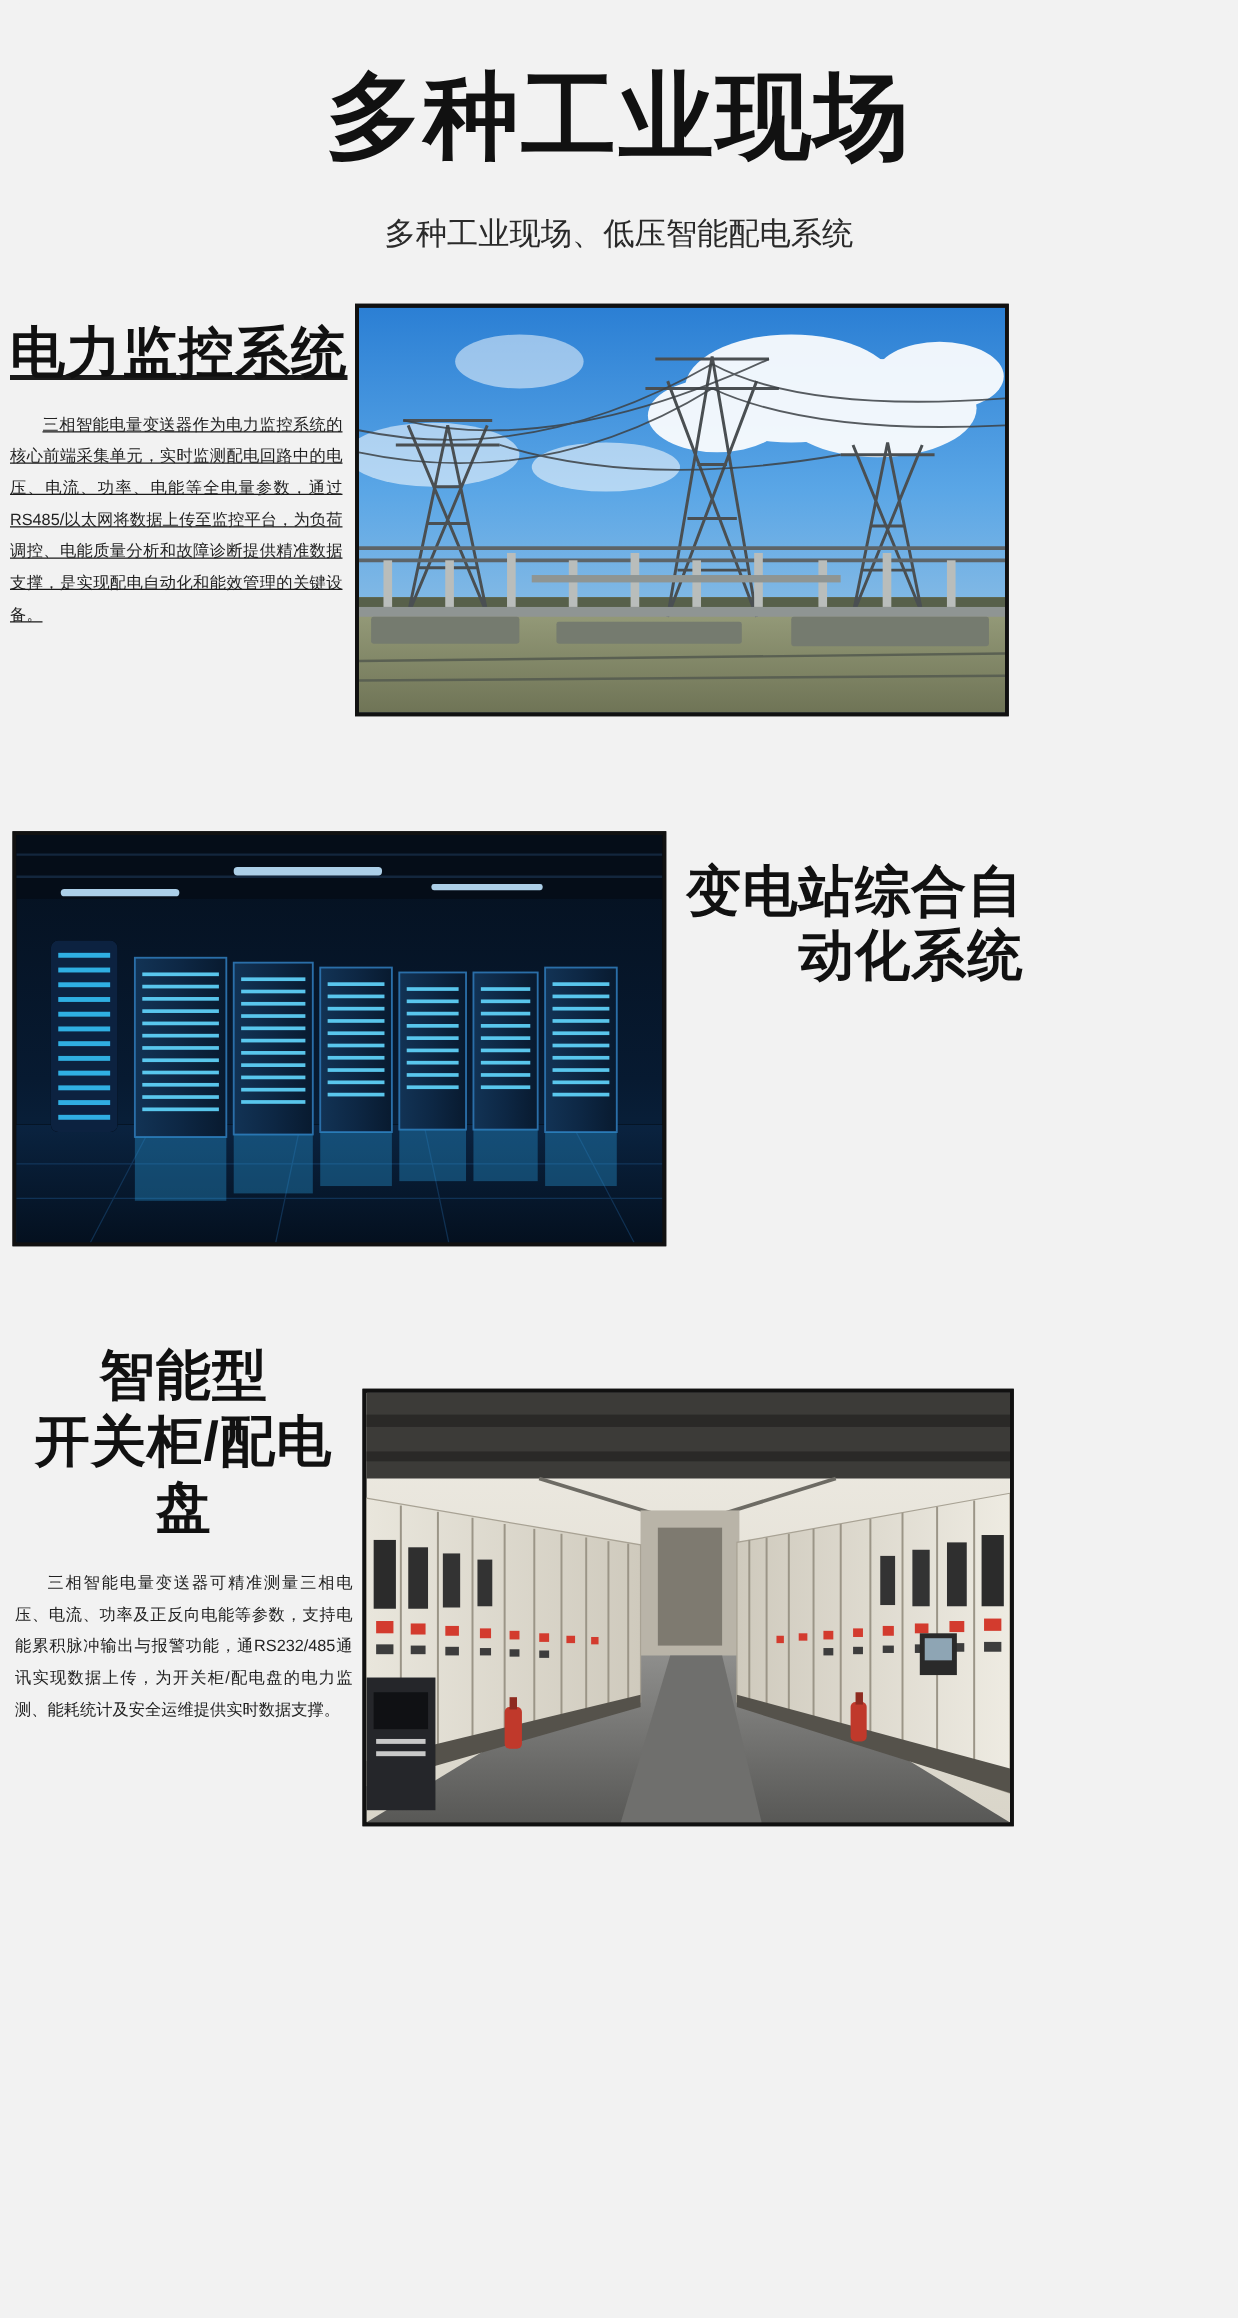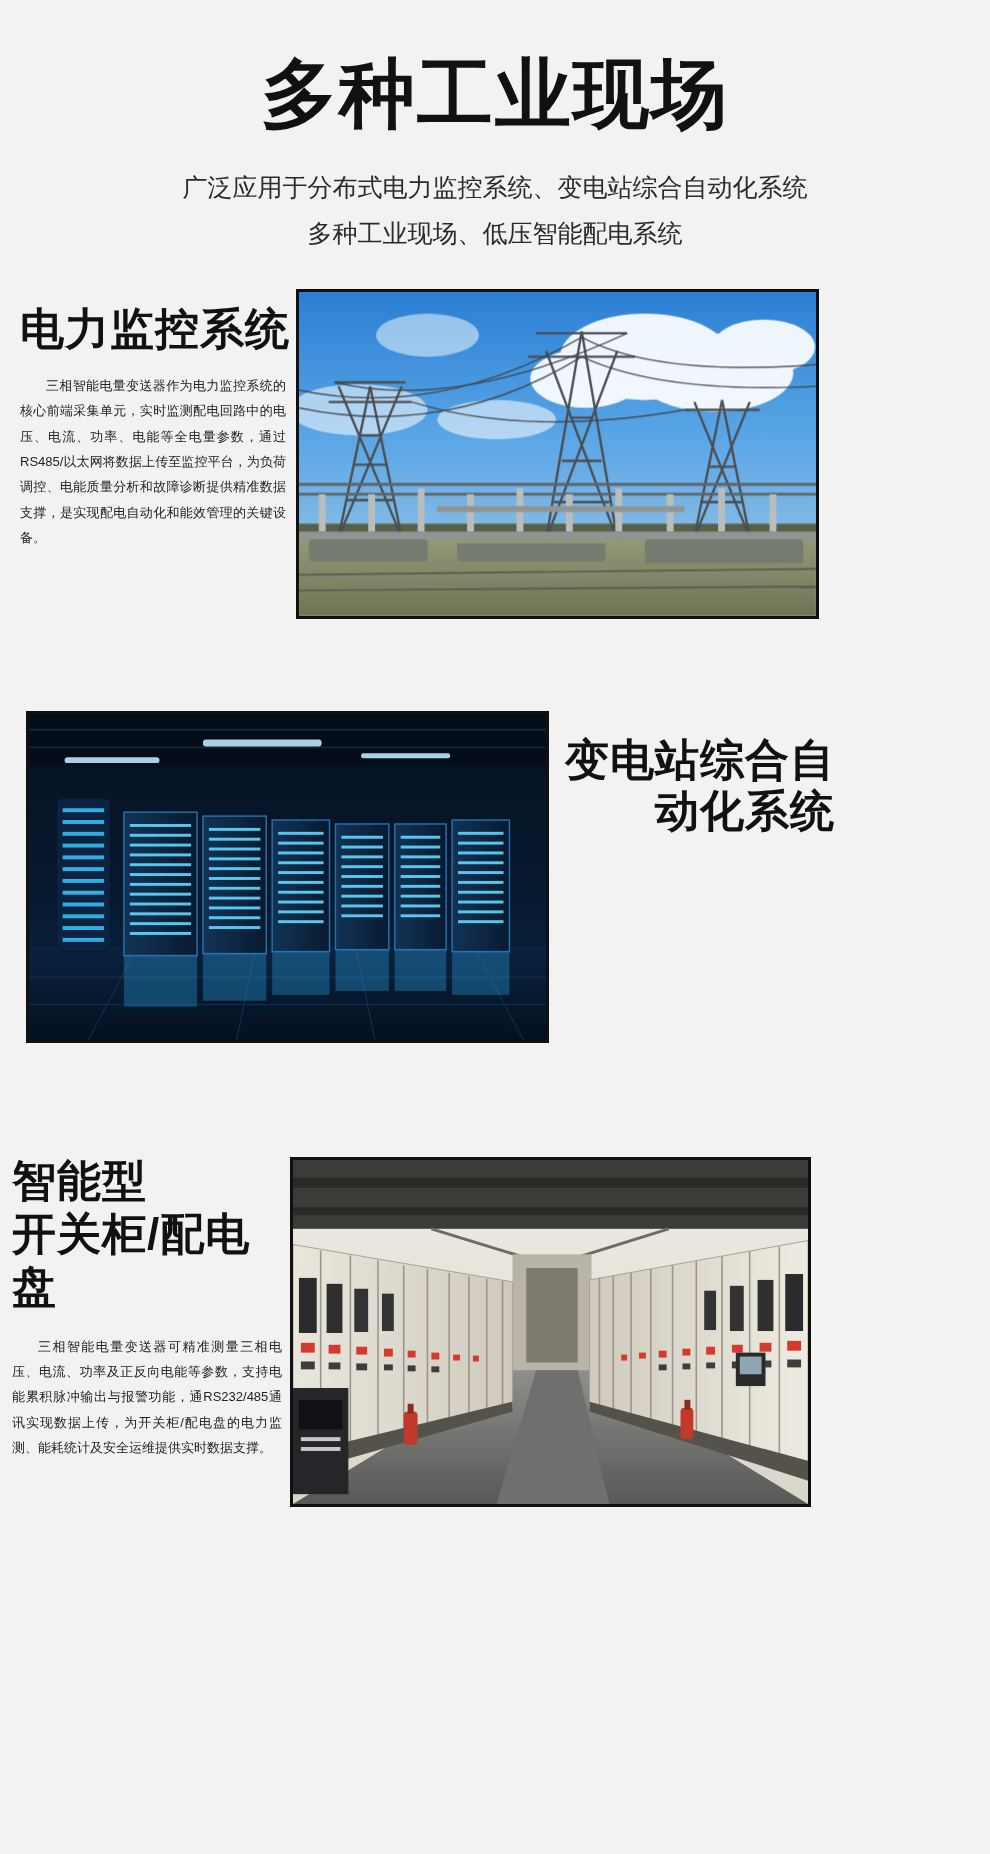--- a/index.html
+++ b/index.html
@@ -76,21 +76,22 @@
   .sec-photo {
     border: 3px solid #111;
     box-sizing: border-box;
     overflow: hidden;
     position: relative;
     background: #0a0a0a;
   }
 
   
   #section-power {
-    padding-left: 16px;
+    padding-left: 4px;
+    text-decoration: underline;
   }
   #section-power .sec-text {
     width: 276px;
     padding-left: 4px;
     padding-right: 6px;
   }
   #section-power .sec-heading {
     margin-top: 22px;
     white-space: nowrap;
   }
@@ -101,21 +102,21 @@
   #section-power .sec-photo {
     width: 523px;
     height: 330px;
     margin-left: 4px;
     margin-top: 7px;
   }
 
   
   #section-substation {
     margin-top: 92px;
-    padding-left: 26px;
+    padding-left: 10px;
   }
   #section-substation .sec-photo {
     width: 523px;
     height: 332px;
     margin-top: 0;
   }
   #section-substation .sec-text {
     width: 280px;
     margin-left: 14px;
     padding-right: 8px;
@@ -133,22 +134,21 @@
   #section-switchgear {
     margin-top: 78px;
     padding-left: 8px;
   }
   #section-switchgear .sec-text {
     width: 280px;
     padding-left: 4px;
     padding-right: 6px;
   }
   #section-switchgear .sec-heading {
-    text-align: left;
-    margin-top: 34px;
+    text-align: center;
     line-height: 1.2;
   }
   #section-switchgear .sec-body {
     text-indent: 2em;
     margin-top: 20px;
   }
   #section-switchgear .sec-photo {
     width: 521px;
     height: 350px;
     margin-left: 2px;
@@ -159,21 +159,20 @@
   .photo-svg { display: block; width: 100%; height: 100%; }
 </style>
 </head>
 <body>
 
 <div class="page">
 
   <div class="header">
     <h1 class="main-title">多种工业现场</h1>
     <div class="subtitle-block">
-      <div class="subtitle">广泛应用于分布式电力监控系统、变电站综合自动化系统</div>
       <div class="subtitle">多种工业现场、低压智能配电系统</div>
     </div>
   </div>
 
   <div class="section" id="section-power">
     <div class="sec-text">
       <h2 class="sec-heading">电力监控系统</h2>
       <p class="sec-body">三相智能电量变送器作为电力监控系统的核心前端采集单元，实时监测配电回路中的电压、电流、功率、电能等全电量参数，通过RS485/以太网将数据上传至监控平台，为负荷调控、电能质量分析和故障诊断提供精准数据支撑，是实现配电自动化和能效管理的关键设备。</p>
     </div>
     <div class="sec-photo">

